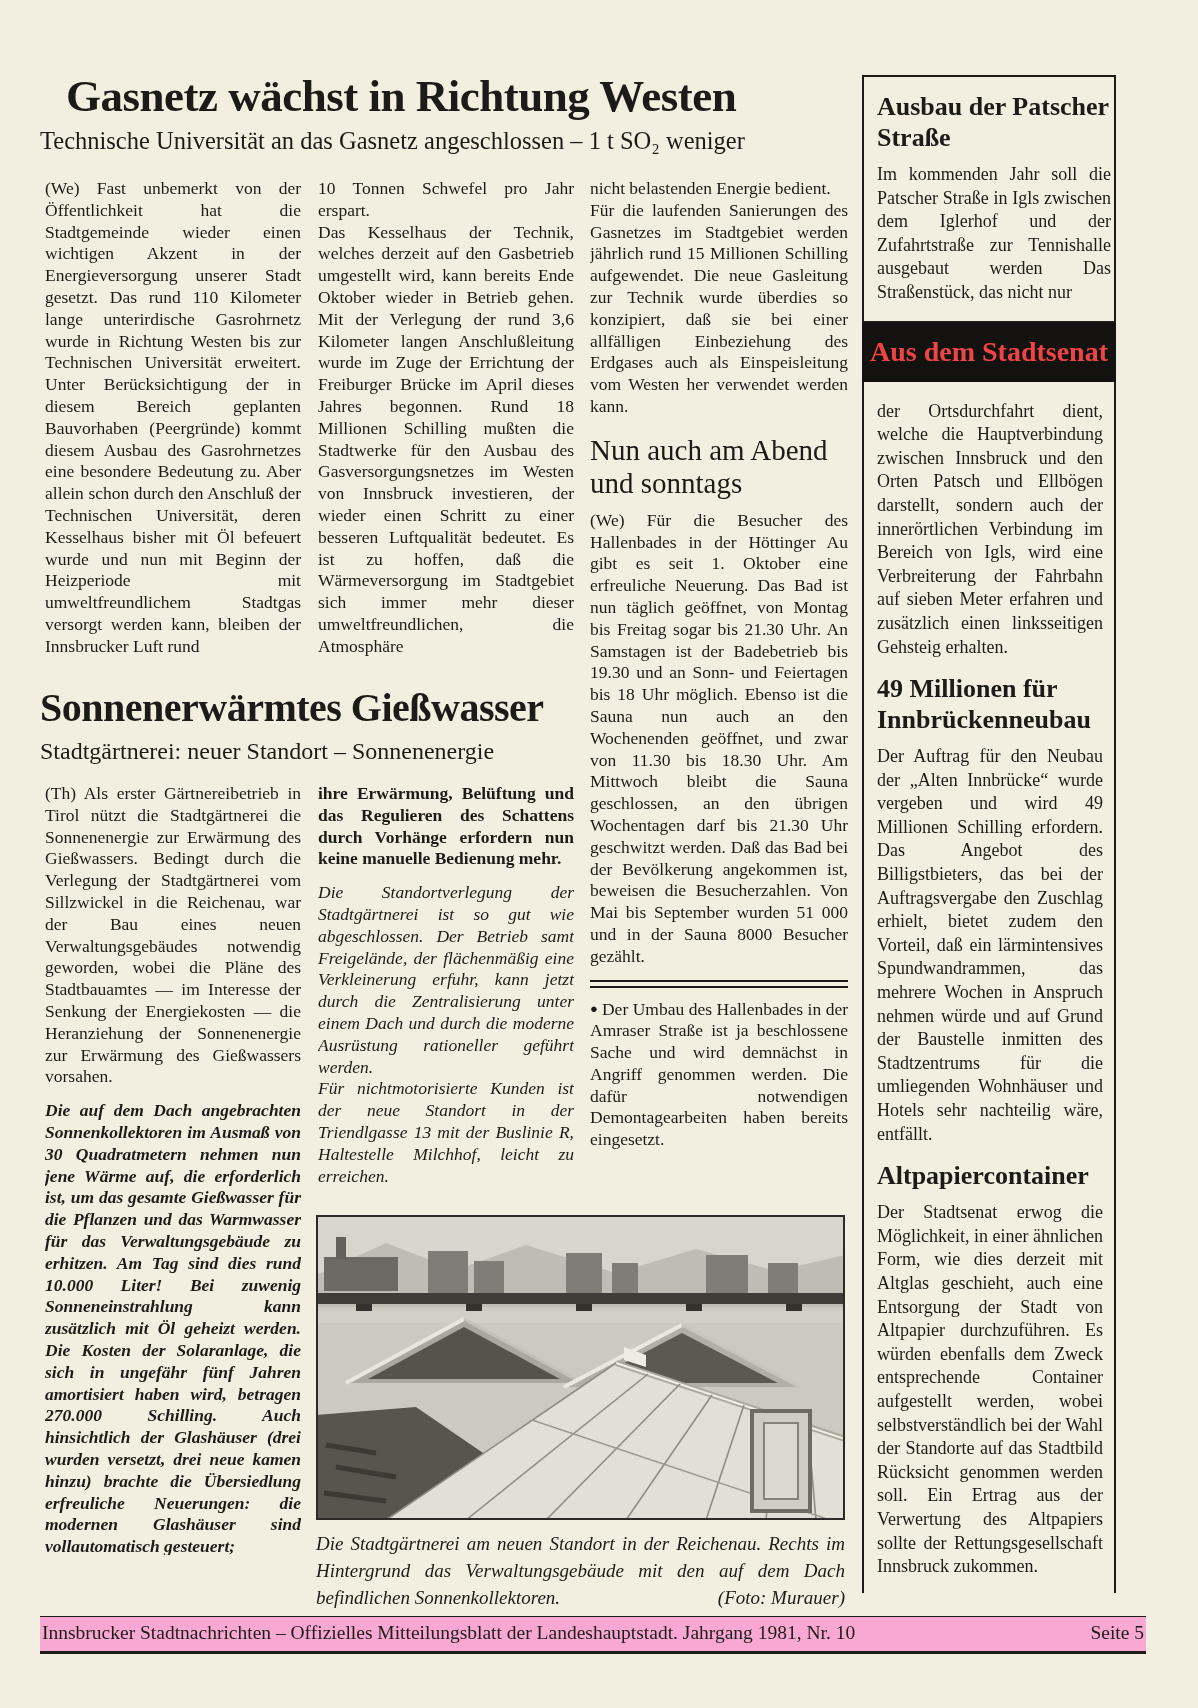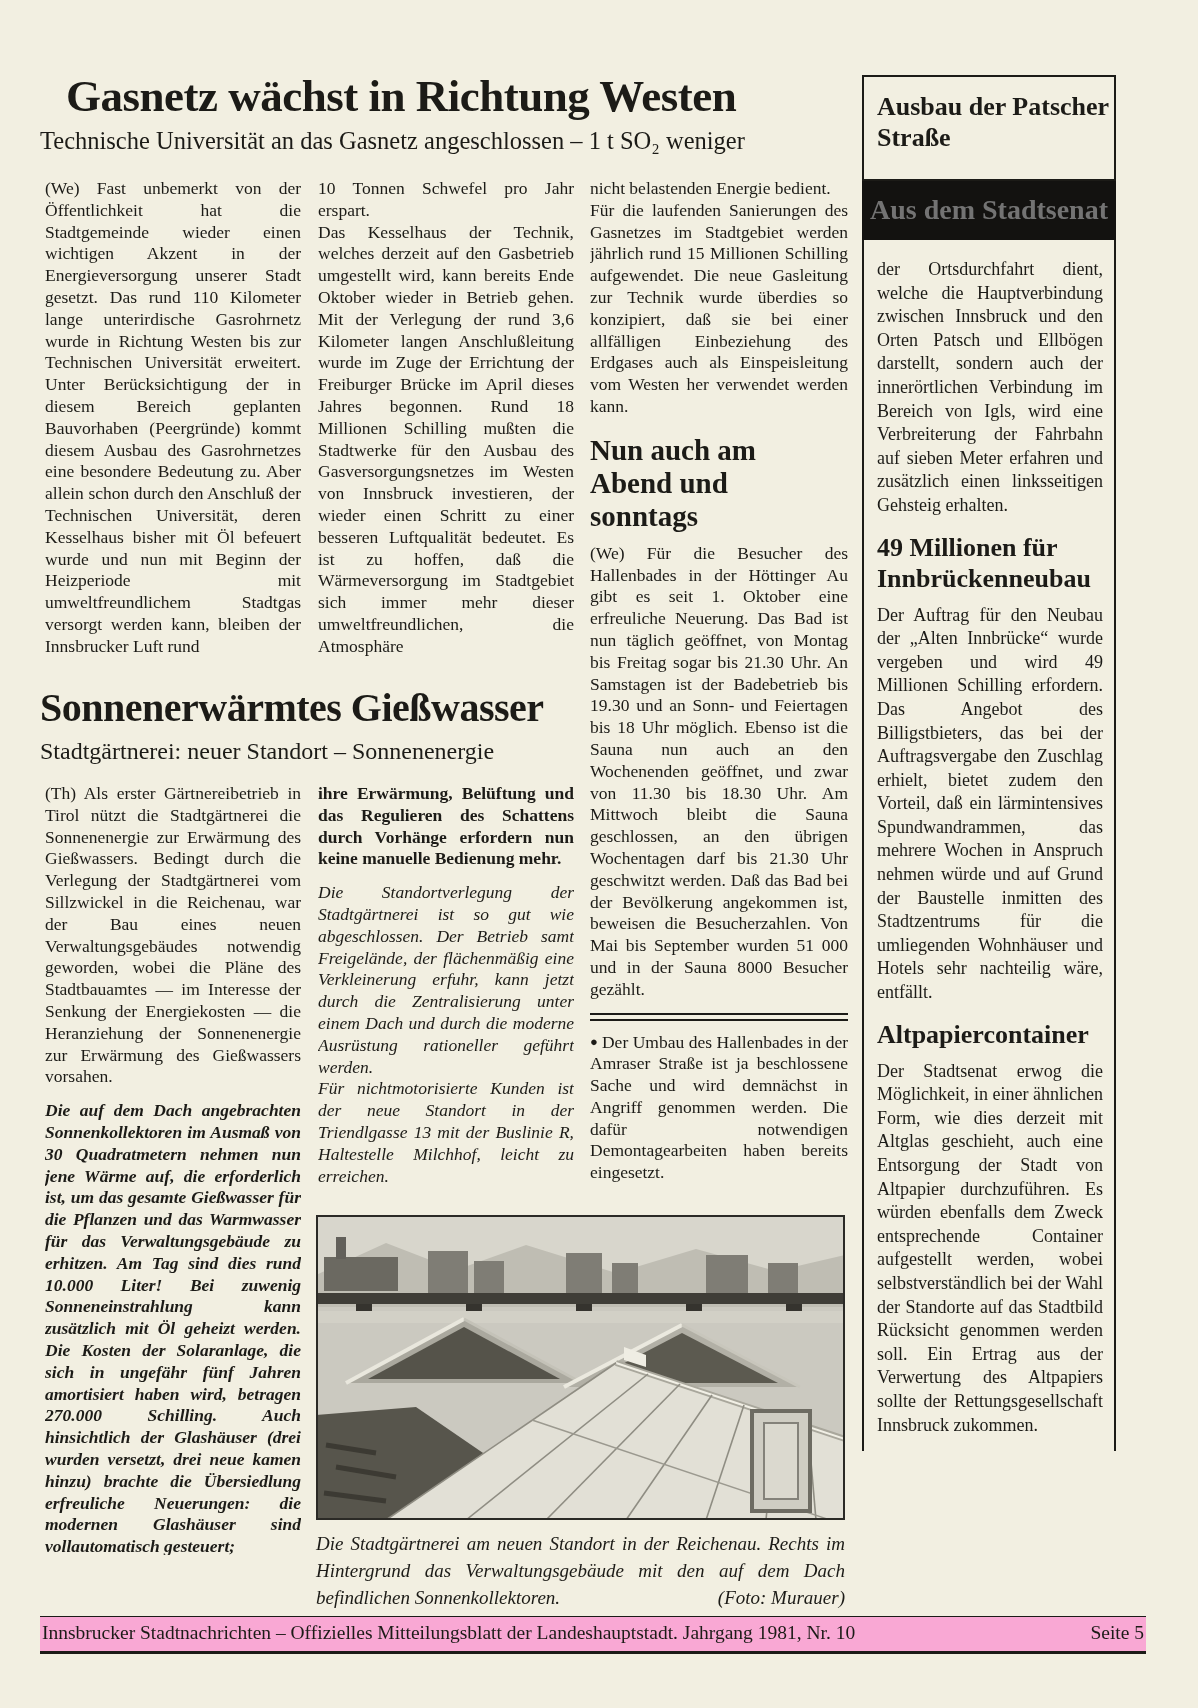--- a/index.html
+++ b/index.html
@@ -20,21 +20,21 @@
     font-size:45px;font-weight:bold;white-space:nowrap;letter-spacing:-0.5px;margin-left:28px;
   }
   #a1-subtitle{
     left:40px;top:127px;width:770px;
     font-size:24.5px;white-space:nowrap;
   }
   #a1-col1{left:45px;top:178px;width:256px;height:500px;overflow:hidden;}
   #a1-col2{left:318px;top:178px;width:256px;height:500px;overflow:hidden;}
   #col3{left:590px;top:178px;width:258px;height:1014px;overflow:hidden;}
   #sub-headline{
-    font-size:29px;font-weight:bold;line-height:33px;
+    font-size:29px;font-weight:normal;line-height:33px;
     margin:16px 15px 10px 0;
   }
   .double-rule{
     height:4px;border-top:2px solid #1c1b17;border-bottom:2px solid #1c1b17;
     margin:12px 0 10px 0;
   }
   .note-line{font-size:17.5px;line-height:21.8px;text-align:justify;margin:0;}
   .bullet{font-size:13px;vertical-align:2px;padding-right:4px;}
   #a2-headline{
     left:40px;top:684px;width:540px;
@@ -58,21 +58,21 @@
     border:2.5px solid #1c1b17;
     padding:14px 3px 16px 13px;
   }
   .sb-head{
     font-size:26px;font-weight:bold;line-height:31px;margin:0 0 10px 0;
   }
   .sb-body{
     font-size:18px;line-height:23.6px;text-align:justify;white-space:pre-line;
   }
   #stadtsenat-banner{
-    background:#131210;color:#737373;text-align:center;
+    background:#131210;color:#ef4444;text-align:center;
     font-size:28px;font-weight:bold;line-height:33px;
     padding:12px 6px 14px 6px;margin:0;
   }
   .sb-lower{
     border-left:2.5px solid #1c1b17;border-right:2.5px solid #1c1b17;
     padding:18px 11px 14px 13px;
   }
   .sb-section{margin-top:14px;}
   #footer{
     left:40px;top:1616px;width:1102px;z-index:5;background:#f9a8d4;
@@ -170,20 +170,21 @@
 </div>
 
 <div id="caption">
   <span>Die Stadtgärtnerei am neuen Standort in der Reichenau. Rechts im Hintergrund das Verwaltungsgebäude mit den auf dem Dach befindlichen Sonnenkollektoren.</span>
   <span id="photo-credit">(Foto: Murauer)</span>
 </div>
 
 <div class="abs" id="sidebar">
   <div class="sb-box">
     <div class="sb-head">Ausbau der Patscher Straße</div>
+    <div class="sb-body">Im kommenden Jahr soll die Patscher Straße in Igls zwischen dem Iglerhof und der Zufahrtstraße zur Tennishalle ausgebaut werden Das Straßenstück, das nicht nur</div>
   </div>
   <div id="stadtsenat-banner">Aus dem Stadtsenat</div>
   <div class="sb-lower">
     <div class="sb-body">der Ortsdurchfahrt dient, welche die Hauptverbindung zwischen Innsbruck und den Orten Patsch und Ellbögen darstellt, sondern auch der innerörtlichen Verbindung im Bereich von Igls, wird eine Verbreiterung der Fahrbahn auf sieben Meter erfahren und zusätzlich einen linksseitigen Gehsteig erhalten.</div>
     <div class="sb-section">
       <div class="sb-head">49 Millionen für Innbrückenneubau</div>
       <div class="sb-body">Der Auftrag für den Neubau der „Alten Innbrücke“ wurde vergeben und wird 49 Millionen Schilling erfordern. Das Angebot des Billigstbieters, das bei der Auftragsvergabe den Zuschlag erhielt, bietet zudem den Vorteil, daß ein lärmintensives Spundwandrammen, das mehrere Wochen in Anspruch nehmen würde und auf Grund der Baustelle inmitten des Stadtzentrums für die umliegenden Wohnhäuser und Hotels sehr nachteilig wäre, entfällt.</div>
     </div>
     <div class="sb-section">
       <div class="sb-head">Altpapiercontainer</div>

